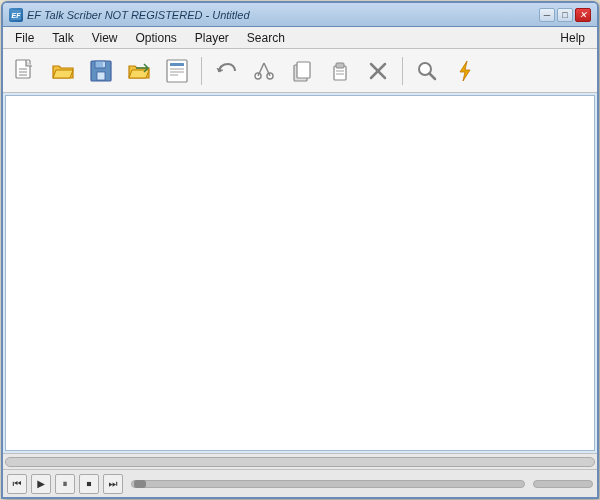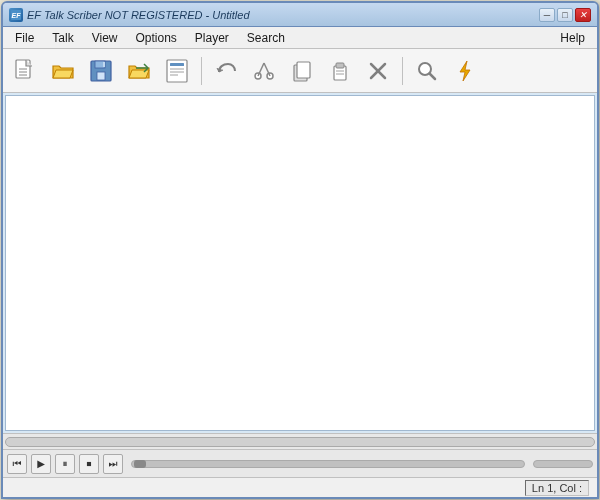--- a/index.html
+++ b/index.html
@@ -413,17 +413,14 @@
     <div class="audio-btn">▶</div>
     <div class="audio-btn">⏸</div>
     <div class="audio-btn">⏹</div>
     <div class="audio-btn">⏭</div>
     <div class="audio-progress-container">
       <div class="audio-progress-thumb"></div>
     </div>
     <div class="audio-volume"></div>
   </div>
 
-  <div class="status-bar">
-    <span class="status-section">Ln 1, Col :</span>
-  </div>
 
 </div>
 
 </body></html>

